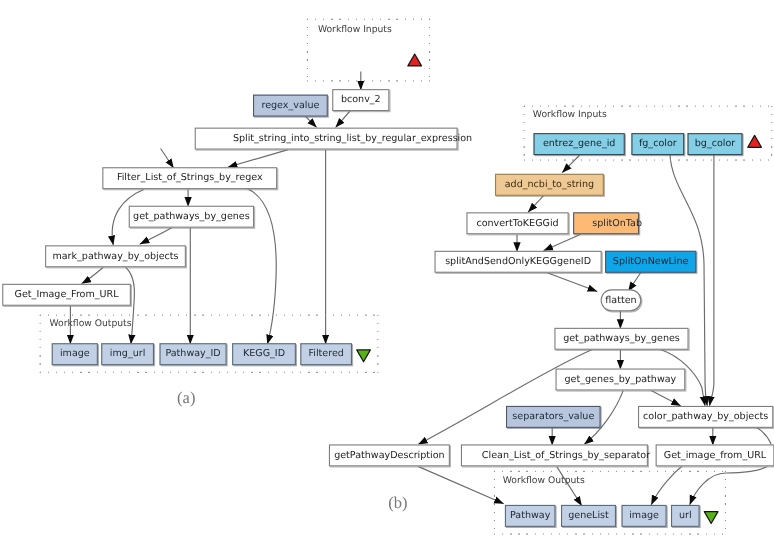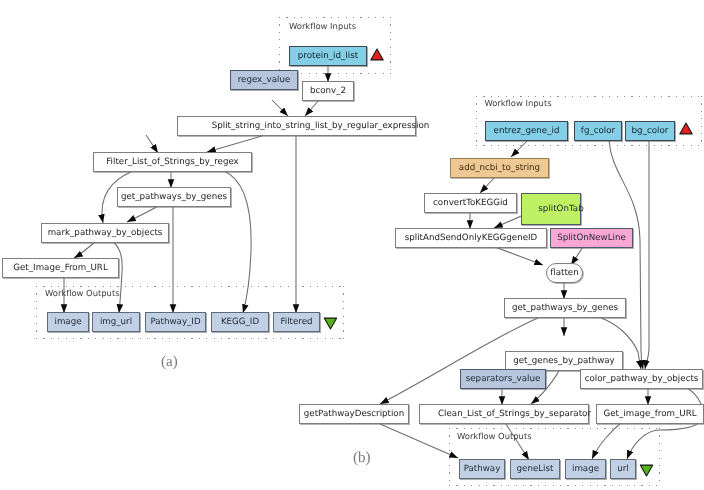--- a/index.html
+++ b/index.html
@@ -68,24 +68,21 @@
       <path d="M 648,388 L 648,405" fill="none" stroke="#6b6b6b" stroke-width="1.05" marker-end="url(#ah)"></path>
       <path d="M 506,424 L 529,460" fill="none" stroke="#6b6b6b" stroke-width="1.05" marker-end="url(#ah)"></path>
       <path d="M 380,424 L 458,458" fill="none" stroke="#6b6b6b" stroke-width="1.05" marker-end="url(#ah)"></path>
       <path d="M 621,423 C 612,430 599,444 592,459" fill="none" stroke="#6b6b6b" stroke-width="1.05" marker-end="url(#ah)"></path>
       <path d="M 687,388 C 700,396 706,410 701,420 C 697,428 680,430 660,430 C 644,430 632,446 627,459" fill="none" stroke="#6b6b6b" stroke-width="1.05" marker-end="url(#ah)"></path>
     </svg>
     <div class="panel" style="left: 279px; top: 17px; width: 112px; height: 57px;"></div>
     <div class="panel-label" style="left: 289px; top: 21.3px;">Workflow Inputs</div>
     <div class="panel" style="left: 36px; top: 286px; width: 308px; height: 53px;"></div>
     <div class="panel-label" style="left: 45px; top: 288px;">Workflow Outputs</div>
-    <div class="node inport" style="left: 289px; top: 46px; width: 78px; height: 20px; background: rgb(132, 207, 229);">
-      <span>protein_id_list</span>
-    </div>
-    <div class="node valport" style="left: 230px; top: 70px; width: 68px; height: 20px; background: rgb(183, 198, 221);">
+    <div class="node valport" style="left: 230px; top: 86px; width: 68px; height: 20px; background: rgb(183, 198, 221);">
       <span>regex_value</span>
     </div>
     <div class="node" style="left: 302px; top: 81px; width: 52px; height: 20px; background: rgb(255, 255, 255);">
       <span>bconv_2</span>
     </div>
     <div class="node" style="left: 177px; top: 116px; width: 239px; height: 20px; background: rgb(255, 255, 255); padding-left: 48px;">
       <span>Split_string_into_string_list_by_regular_expression</span>
     </div>
     <div class="node" style="left: 93px; top: 152px; width: 159px; height: 20px; background: rgb(255, 255, 255);">
       <span>Filter_List_of_Strings_by_regex</span>
@@ -136,36 +133,36 @@
     </div>
     <div class="node inport" style="left: 625px; top: 121px; width: 50px; height: 20px; background: rgb(132, 207, 229);">
       <span>bg_color</span>
     </div>
     <div class="node beanbox" style="left: 450px; top: 158px; width: 99px; height: 20px; background: rgb(239, 201, 148);">
       <span>add_ncbi_to_string</span>
     </div>
     <div class="node" style="left: 424px; top: 193px; width: 93px; height: 20px; background: rgb(255, 255, 255);">
       <span>convertToKEGGid</span>
     </div>
-    <div class="node valport" style="left: 521px; top: 193px; width: 60px; height: 32px; background: #bef264; padding-left: 20px;">
+    <div class="node valport" style="left: 521px; top: 193px; width: 60px; height: 20px; background: #fdba74; padding-left: 20px;">
       <span>splitOnTab</span>
     </div>
     <div class="node" style="left: 395px; top: 228px; width: 152px; height: 20px; background: rgb(255, 255, 255);">
       <span>splitAndSendOnlyKEGGgeneID</span>
     </div>
-    <div class="node valport" style="left: 550px; top: 228px; width: 83px; height: 20px; background: #f9a8d4;">
+    <div class="node valport" style="left: 550px; top: 228px; width: 83px; height: 20px; background: #0ea5e9;">
       <span>SplitOnNewLine</span>
     </div>
     <div class="node" style="left: 546px; top: 263px; width: 37px; height: 20px; background: rgb(255, 255, 255); border-radius: 10px;">
       <span>flatten</span>
     </div>
     <div class="node" style="left: 504px; top: 298px; width: 122px; height: 20px; background: rgb(255, 255, 255);">
       <span>get_pathways_by_genes</span>
     </div>
-    <div class="node" style="left: 505px; top: 335px; width: 118px; height: 20px; background: rgb(255, 255, 255); margin-top: 16px;">
+    <div class="node" style="left: 505px; top: 335px; width: 118px; height: 20px; background: rgb(255, 255, 255);">
       <span>get_genes_by_pathway</span>
     </div>
     <div class="node valport" style="left: 460px; top: 369px; width: 86px; height: 20px; background: rgb(183, 198, 221);">
       <span>separators_value</span>
     </div>
     <div class="node" style="left: 580px; top: 369px; width: 123px; height: 20px; background: rgb(255, 255, 255);">
       <span>color_pathway_by_objects</span>
     </div>
     <div class="node" style="left: 299px; top: 404px; width: 110px; height: 20px; background: rgb(255, 255, 255);">
       <span>getPathwayDescription</span>

